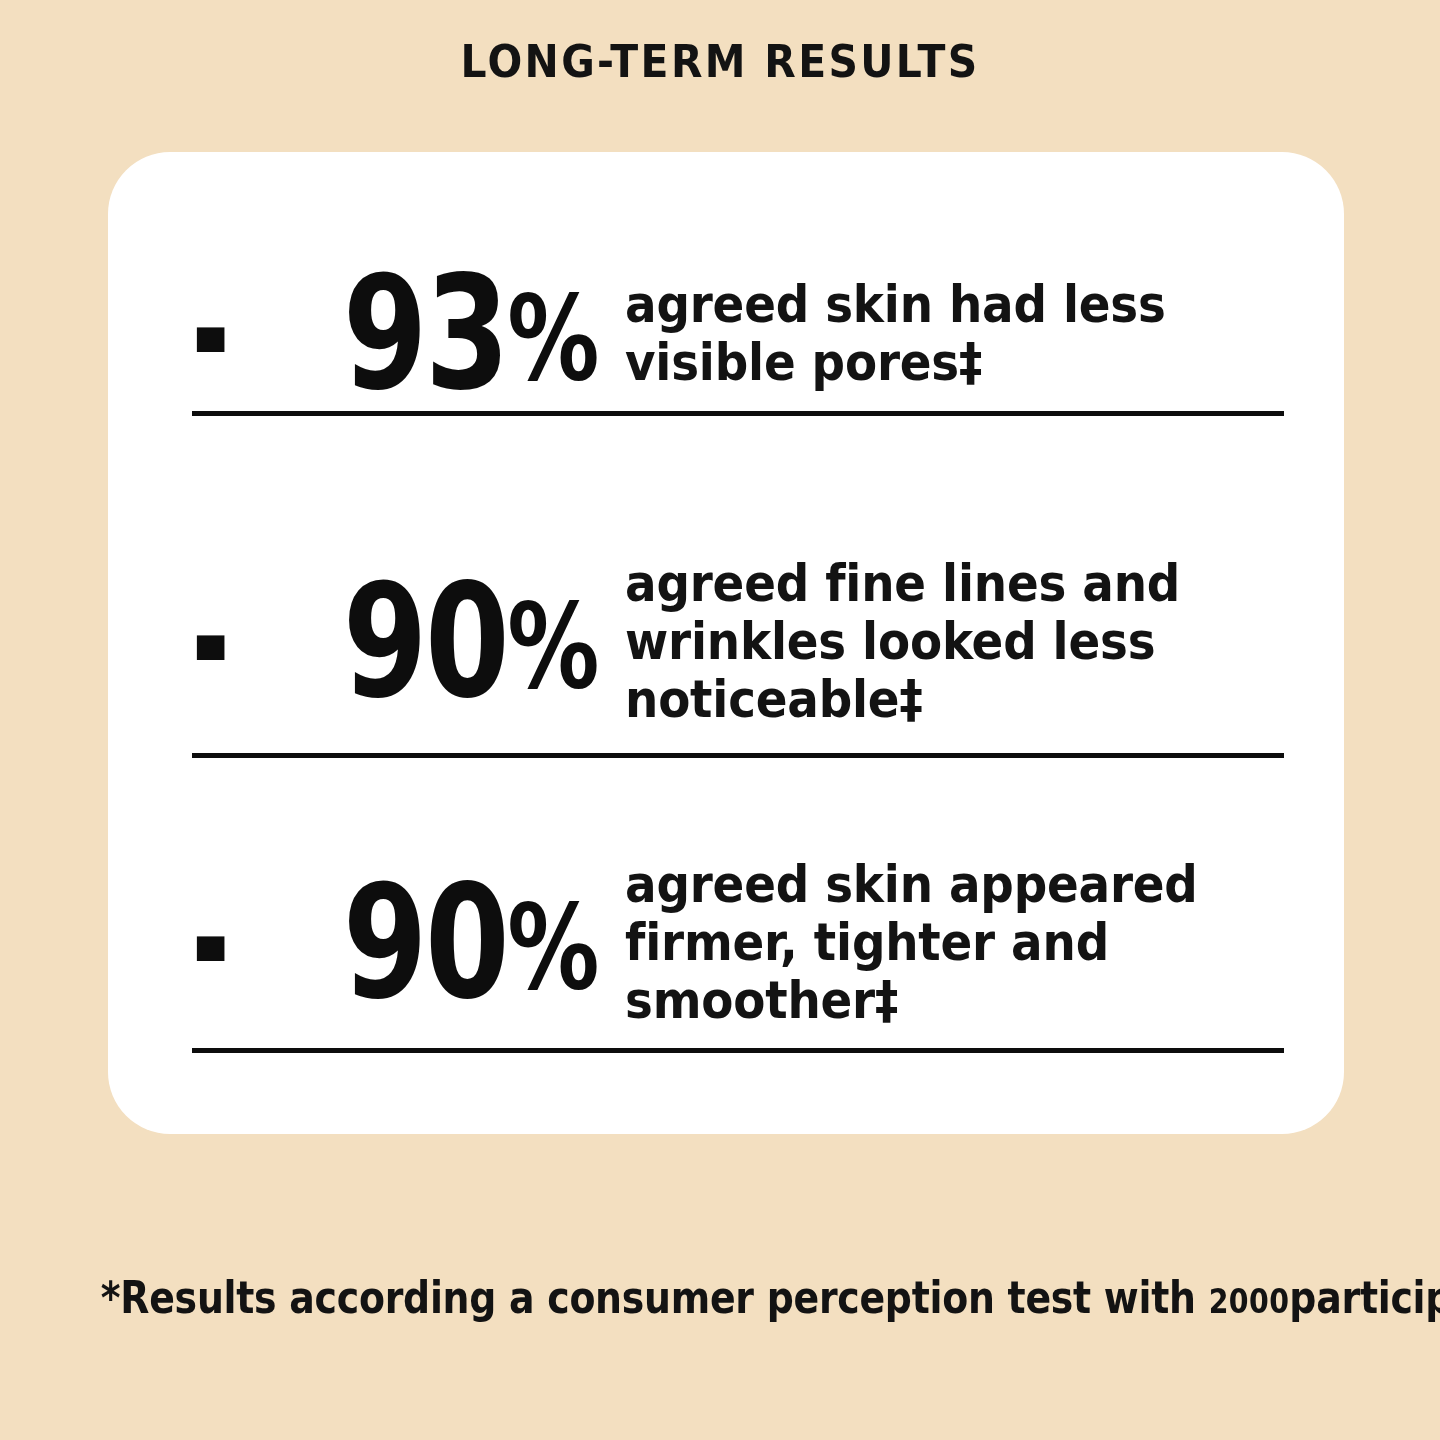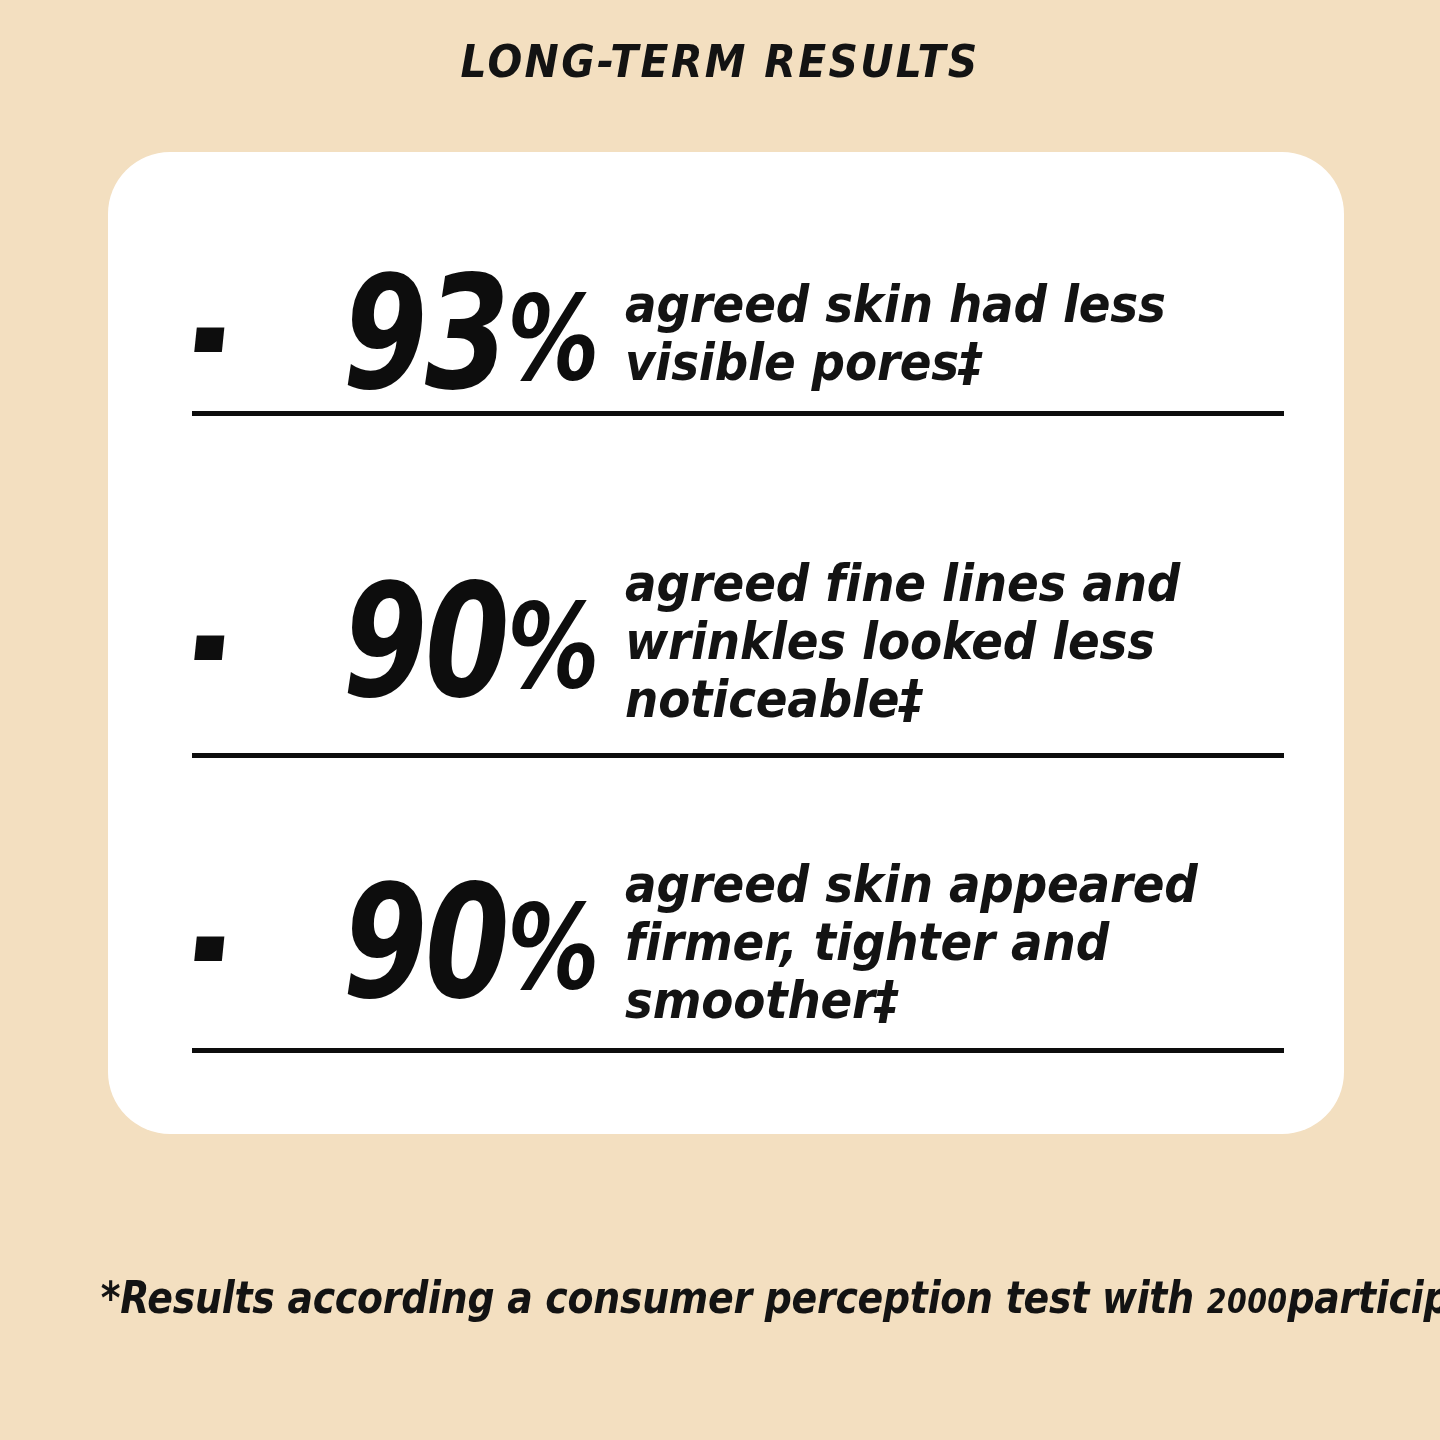--- a/index.html
+++ b/index.html
@@ -13,21 +13,20 @@
   body {
     background: #f3dfc0;
     font-family: "Liberation Sans", sans-serif;
     -webkit-font-smoothing: antialiased;
   }
 
   .poster {
     position: relative;
     width: 1440px;
     height: 1440px;
-    font-style: italic;
   }
 
   
   .headline {
     position: absolute;
     top: 36px;
     left: 0;
     width: 1440px;
     text-align: center;
     font-family: "DejaVu Sans", sans-serif;

